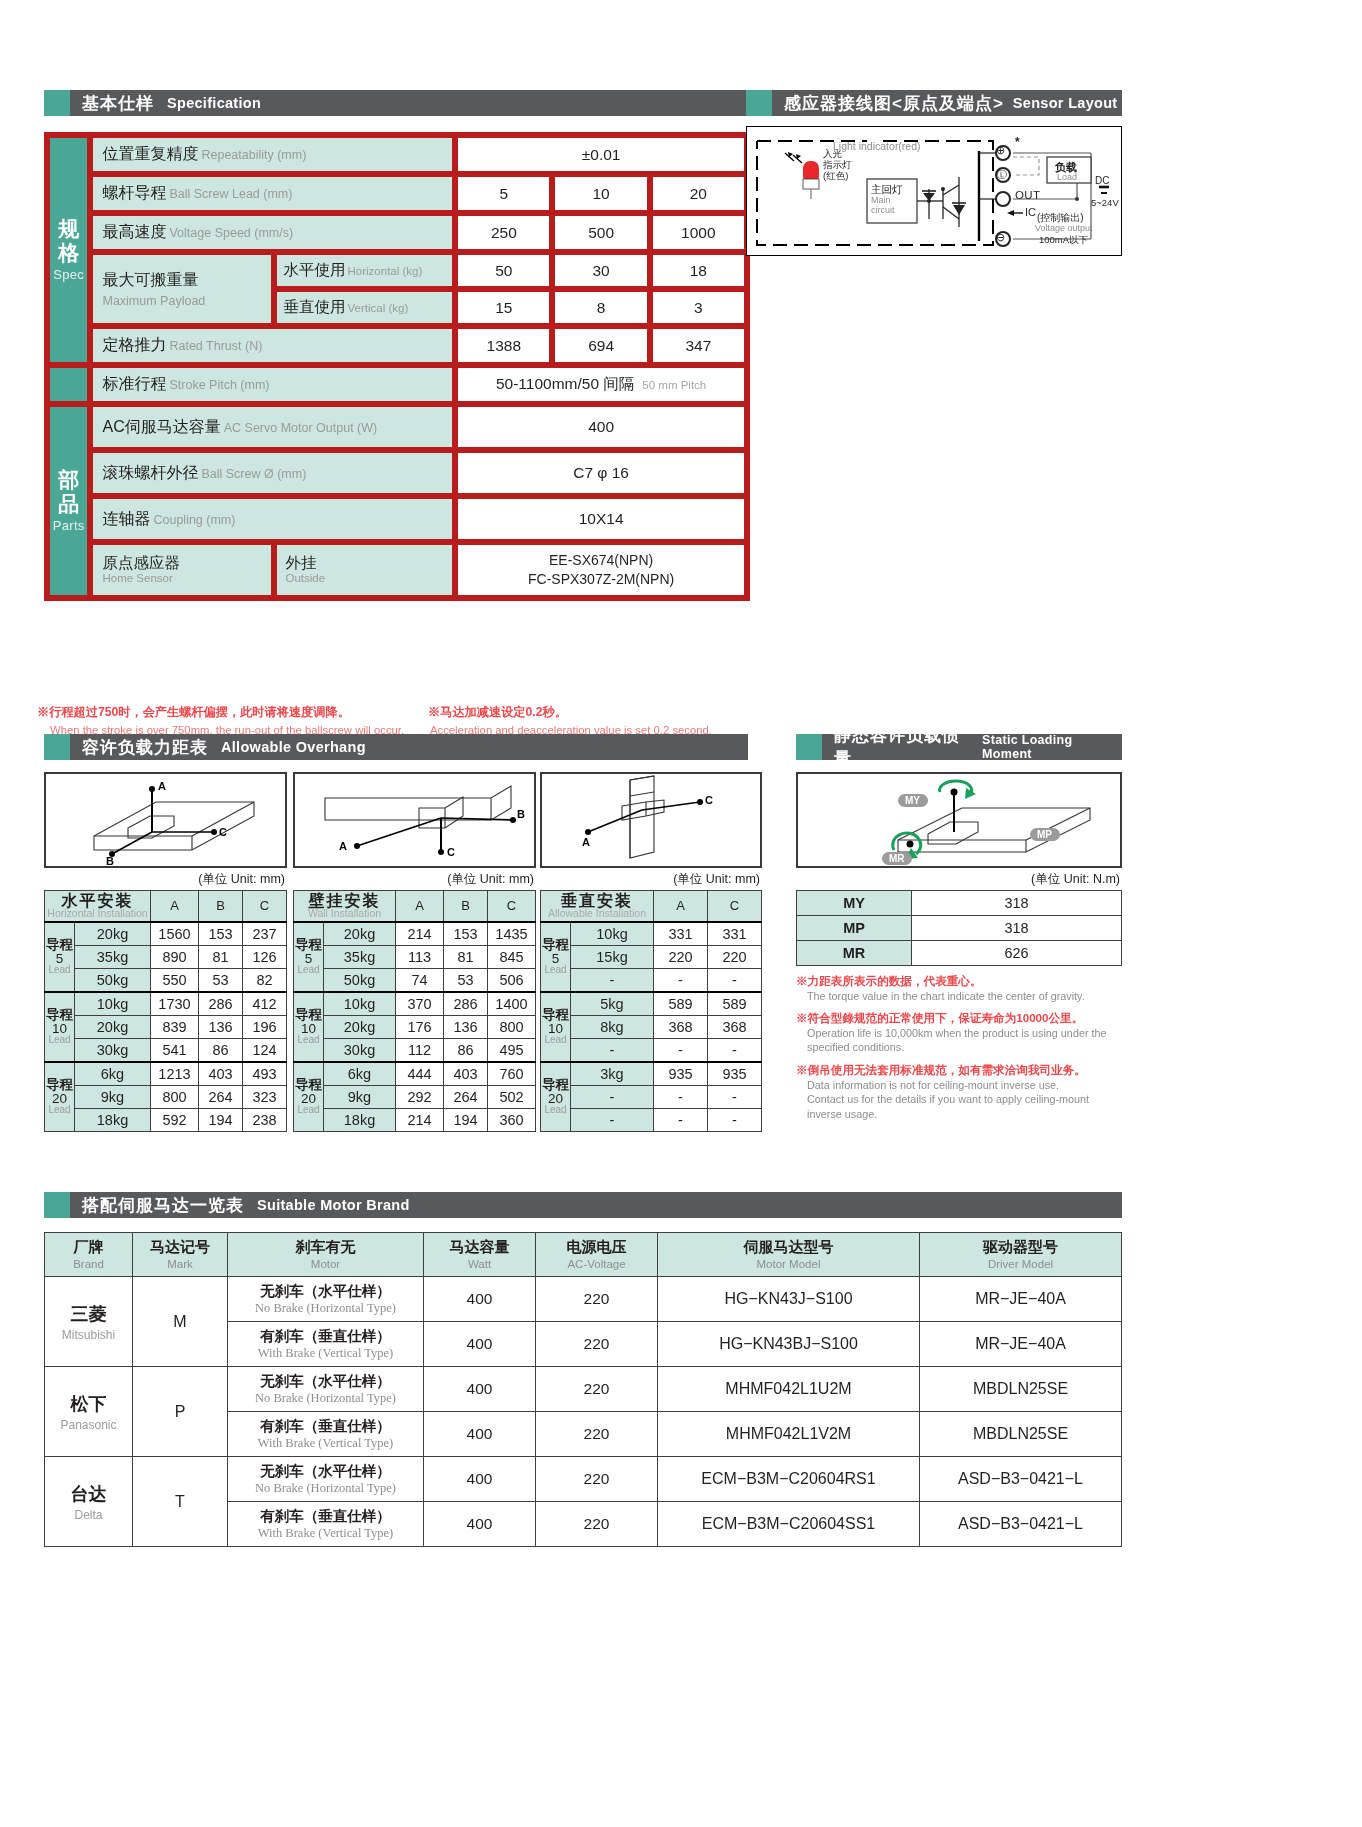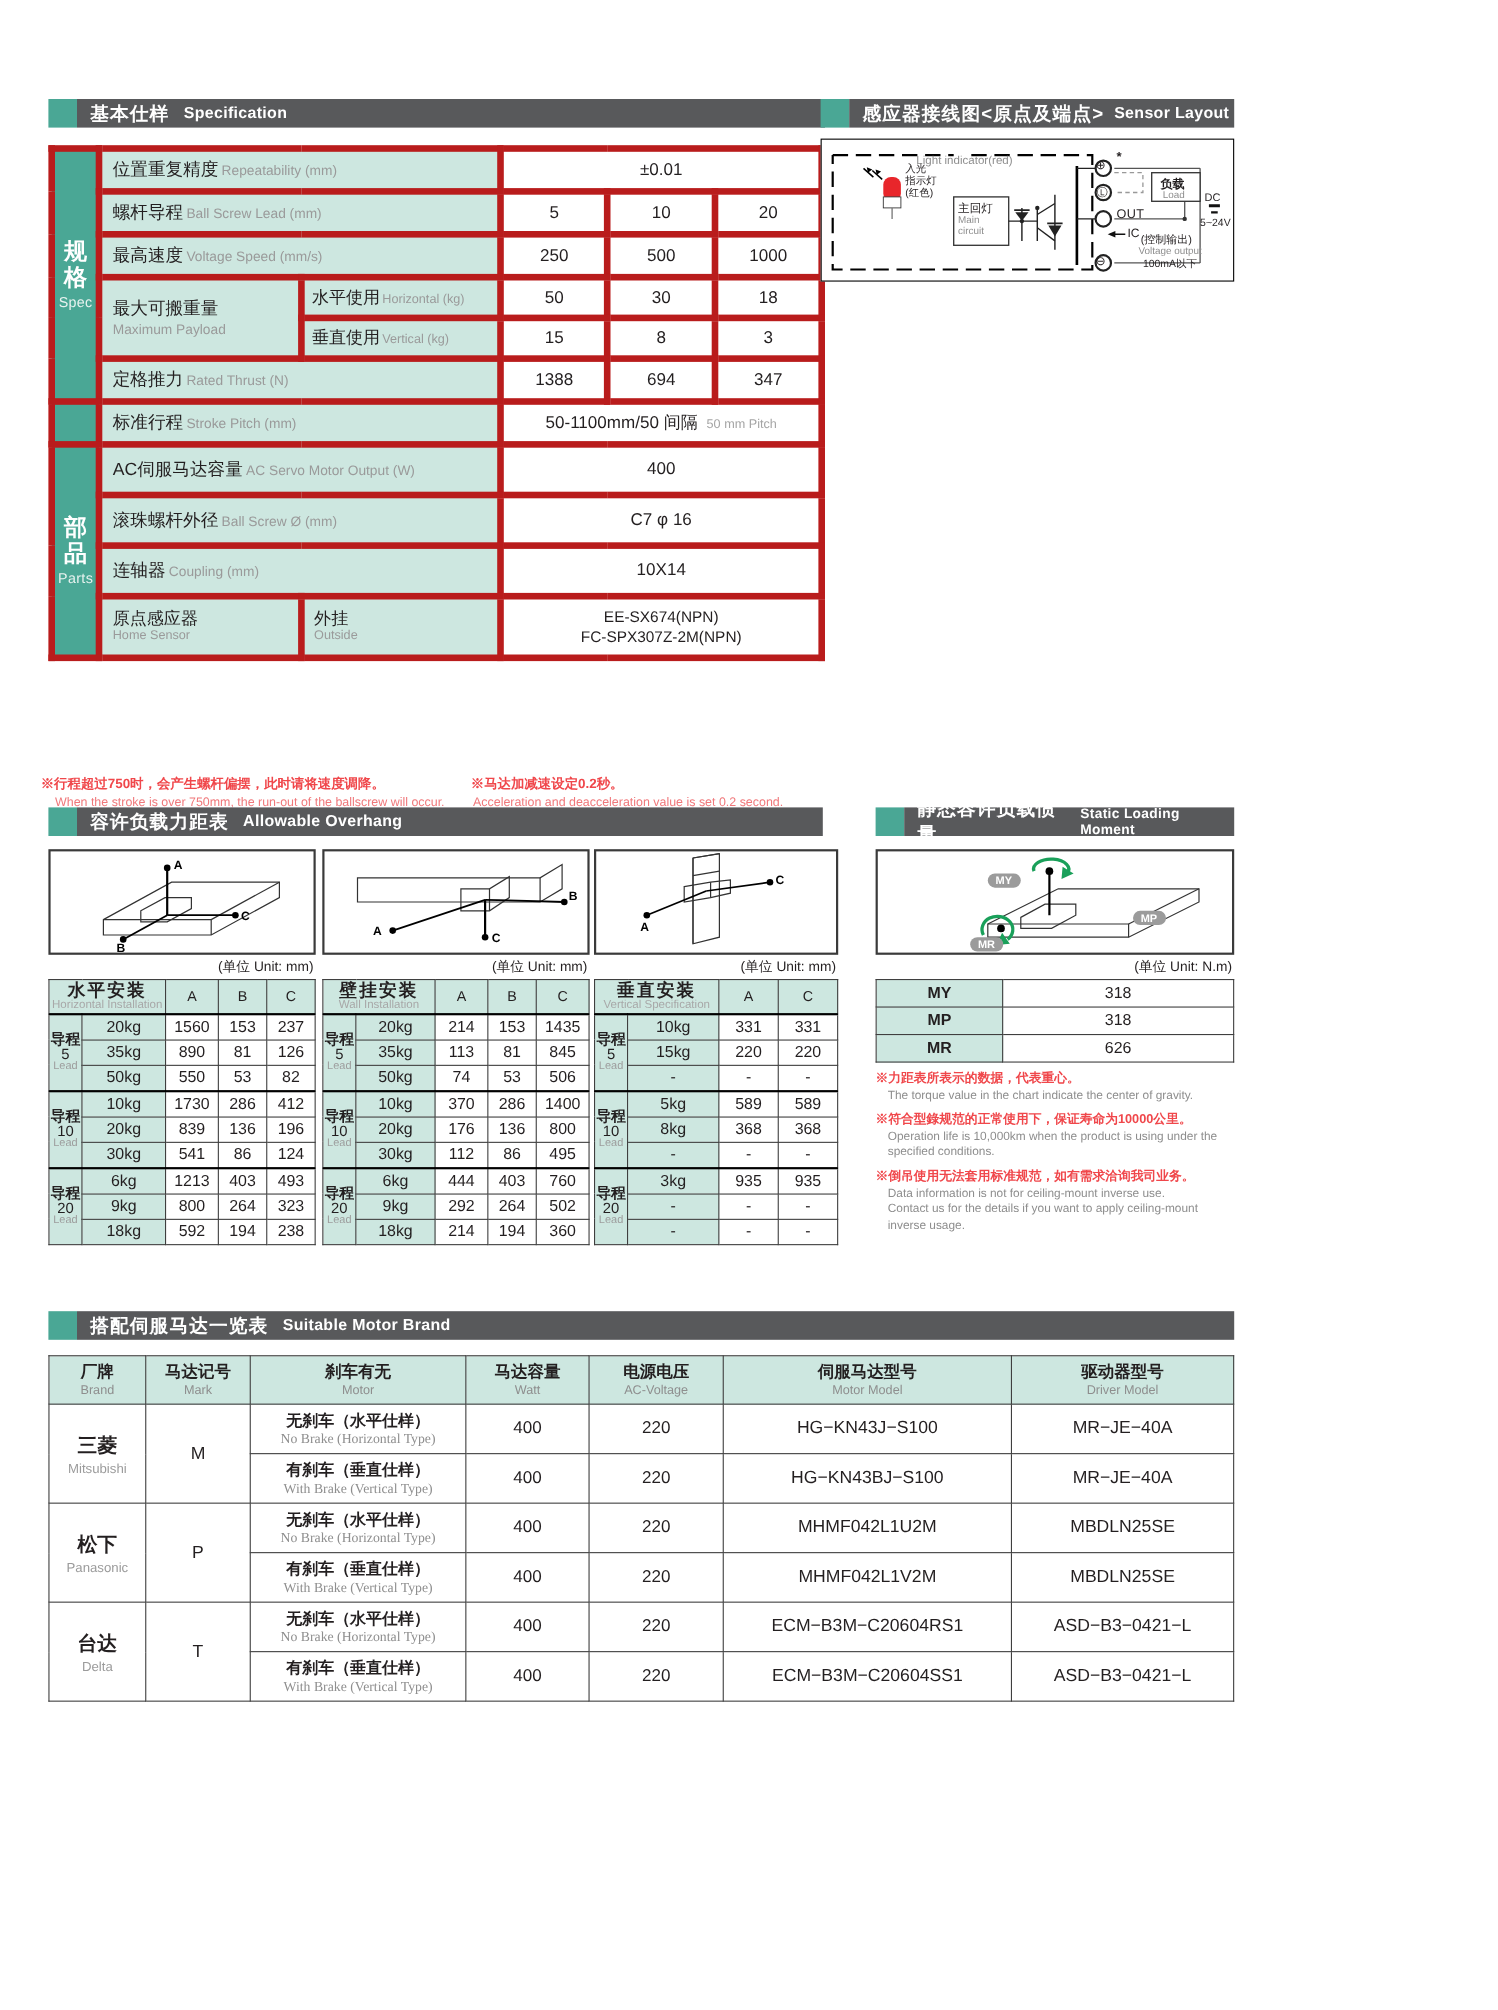--- a/index.html
+++ b/index.html
@@ -585,21 +585,21 @@
     </svg>
   </div>
   <div class="unit">
     <span class="cn">(单位 Unit</span><span>: mm)</span>
   </div>
   <table class="oh-table">
     <tbody>
         <tr>
       <th colspan="2" class="oh-title">
         <span class="cn">垂直安装</span>
-        <span class="en">Vertical Specification</span>
+        <span class="en">Allowable Installation</span>
       </th>
       <th style="width:54px">A</th>
       <th style="width:54px">C</th>
     </tr>
     <tr class="thickline">
       <td class="lead-cell" rowspan="3">
         <span>导程</span>
         <span class="num">5</span>
         <span class="en">Lead</span>
       </td>

